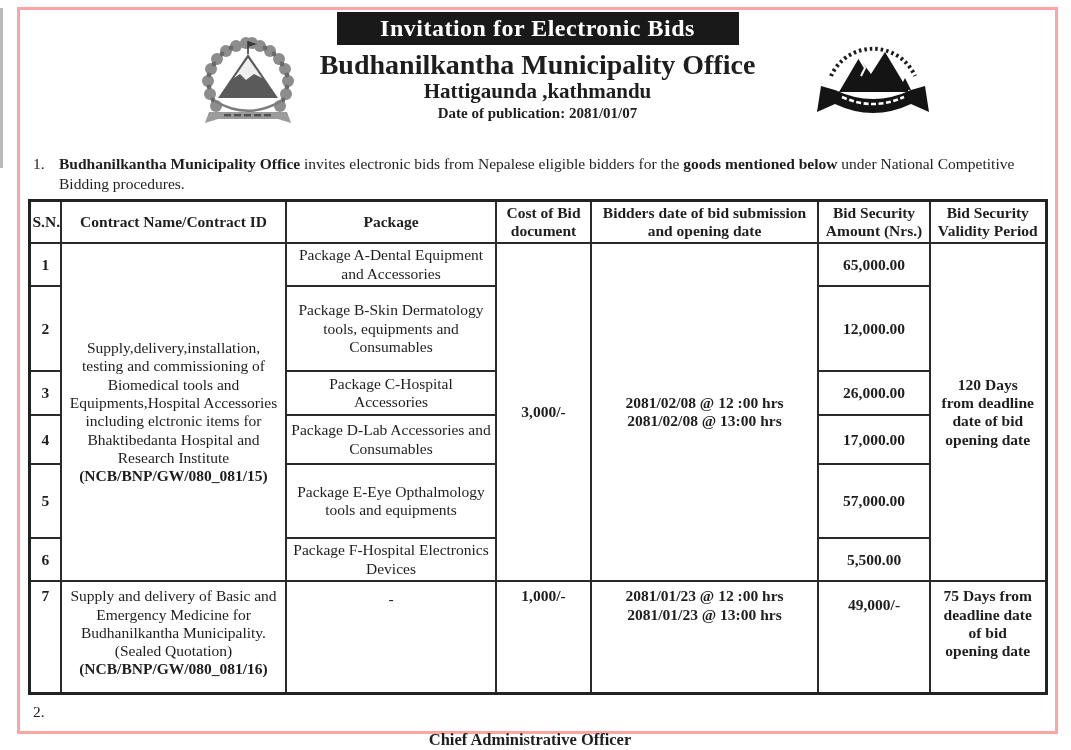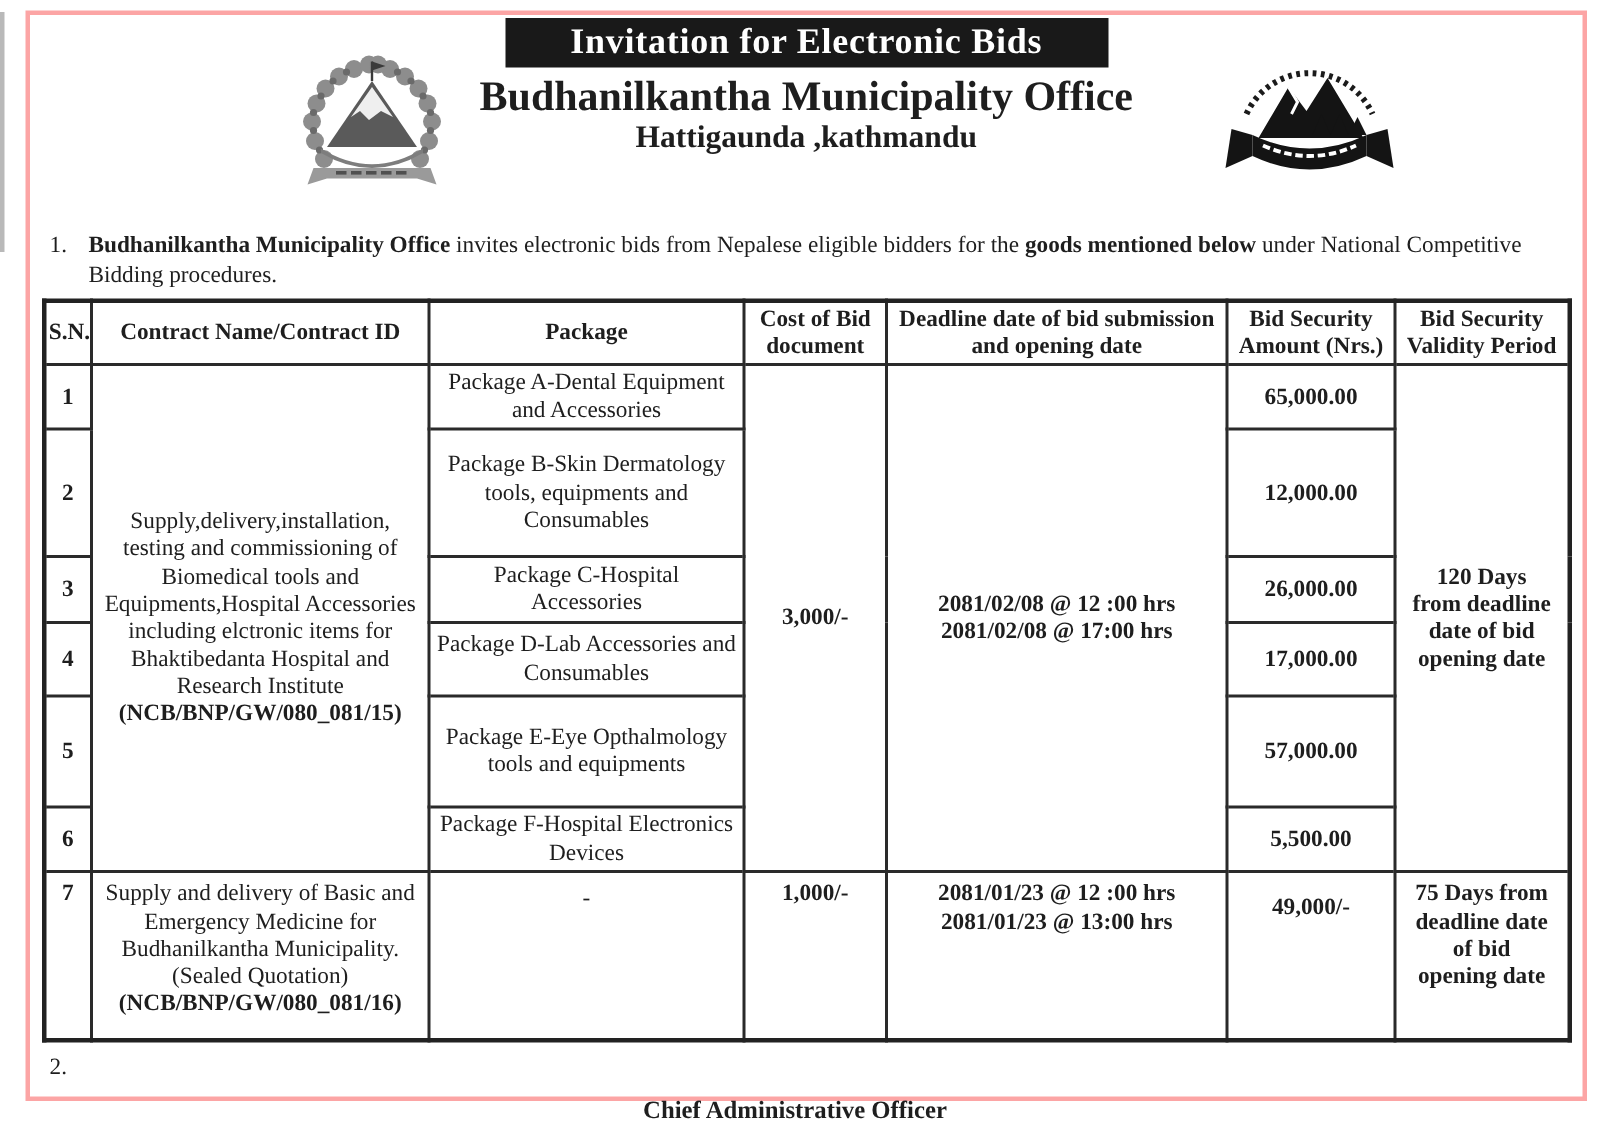--- a/index.html
+++ b/index.html
@@ -127,20 +127,21 @@
       <path d="M20,58 L6,54 L2,80 L20,72 Z" fill="#141414"></path>
       <path d="M96,58 L110,54 L114,80 L96,72 Z" fill="#141414"></path>
       <path d="M27,65 Q58,79 89,65" fill="none" stroke="#ffffff" stroke-width="2.6" stroke-dasharray="5 2.5"></path>
     </svg>
 
     <div class="banner">
       <span>Invitation for Electronic Bids</span>
     </div>
     <div class="office">Budhanilkantha Municipality Office</div>
     <div class="addr">Hattigaunda ,kathmandu</div>
+    <div class="pubdate">Date of publication: 2081/01/07</div>
   </div>
 
   <div class="intro">
     <span class="num">1.</span>
     <span class="txt"><span class="b">Budhanilkantha Municipality Office</span><span> invites electronic bids from Nepalese eligible bidders for the </span><span class="b">goods mentioned below</span><span> under National Competitive Bidding procedures.</span></span>
   </div>
 
   <table class="bids">
     <colgroup>
       <col style="width:32px">
@@ -150,36 +151,36 @@
         <col style="width:227px">
         <col style="width:112px">
         <col style="width:116px">
     </colgroup>
     <tbody>
         <tr style="height:42px">
       <th>S.N.</th>
       <th>Contract Name/Contract ID</th>
       <th>Package</th>
       <th>Cost of Bid document</th>
-      <th>Deadline date of bid submission and opening date</th>
+      <th>Bidders date of bid submission and opening date</th>
       <th>Bid Security Amount (Nrs.)</th>
       <th>Bid Security Validity Period</th>
     </tr>
 
     <tr style="height:43px">
       <td class="b">1</td>
       <td class="contract" rowspan="6">
         <div>Supply,delivery,installation, testing and commissioning of Biomedical tools and Equipments,Hospital Accessories including elctronic items for Bhaktibedanta Hospital and Research Institute</div>
         <div class="b">(NCB/BNP/GW/080_081/15)</div>
       </td>
       <td class="pkg">Package A-Dental Equipment and Accessories</td>
       <td class="b" rowspan="6">3,000/-</td>
       <td class="b" rowspan="6">
         <div>2081/02/08 @ 12 :00 hrs</div>
-        <div>2081/02/08 @ 17:00 hrs</div>
+        <div>2081/02/08 @ 13:00 hrs</div>
       </td>
       <td class="b">65,000.00</td>
       <td class="b" rowspan="6" style="padding:2px 10px">120 Days from deadline date of bid opening date</td>
     </tr>
     <tr style="height:85px">
       <td class="b">2</td>
       <td class="pkg">Package B-Skin Dermatology tools, equipments and Consumables</td>
       <td class="b">12,000.00</td>
     </tr>
     <tr style="height:44px">

